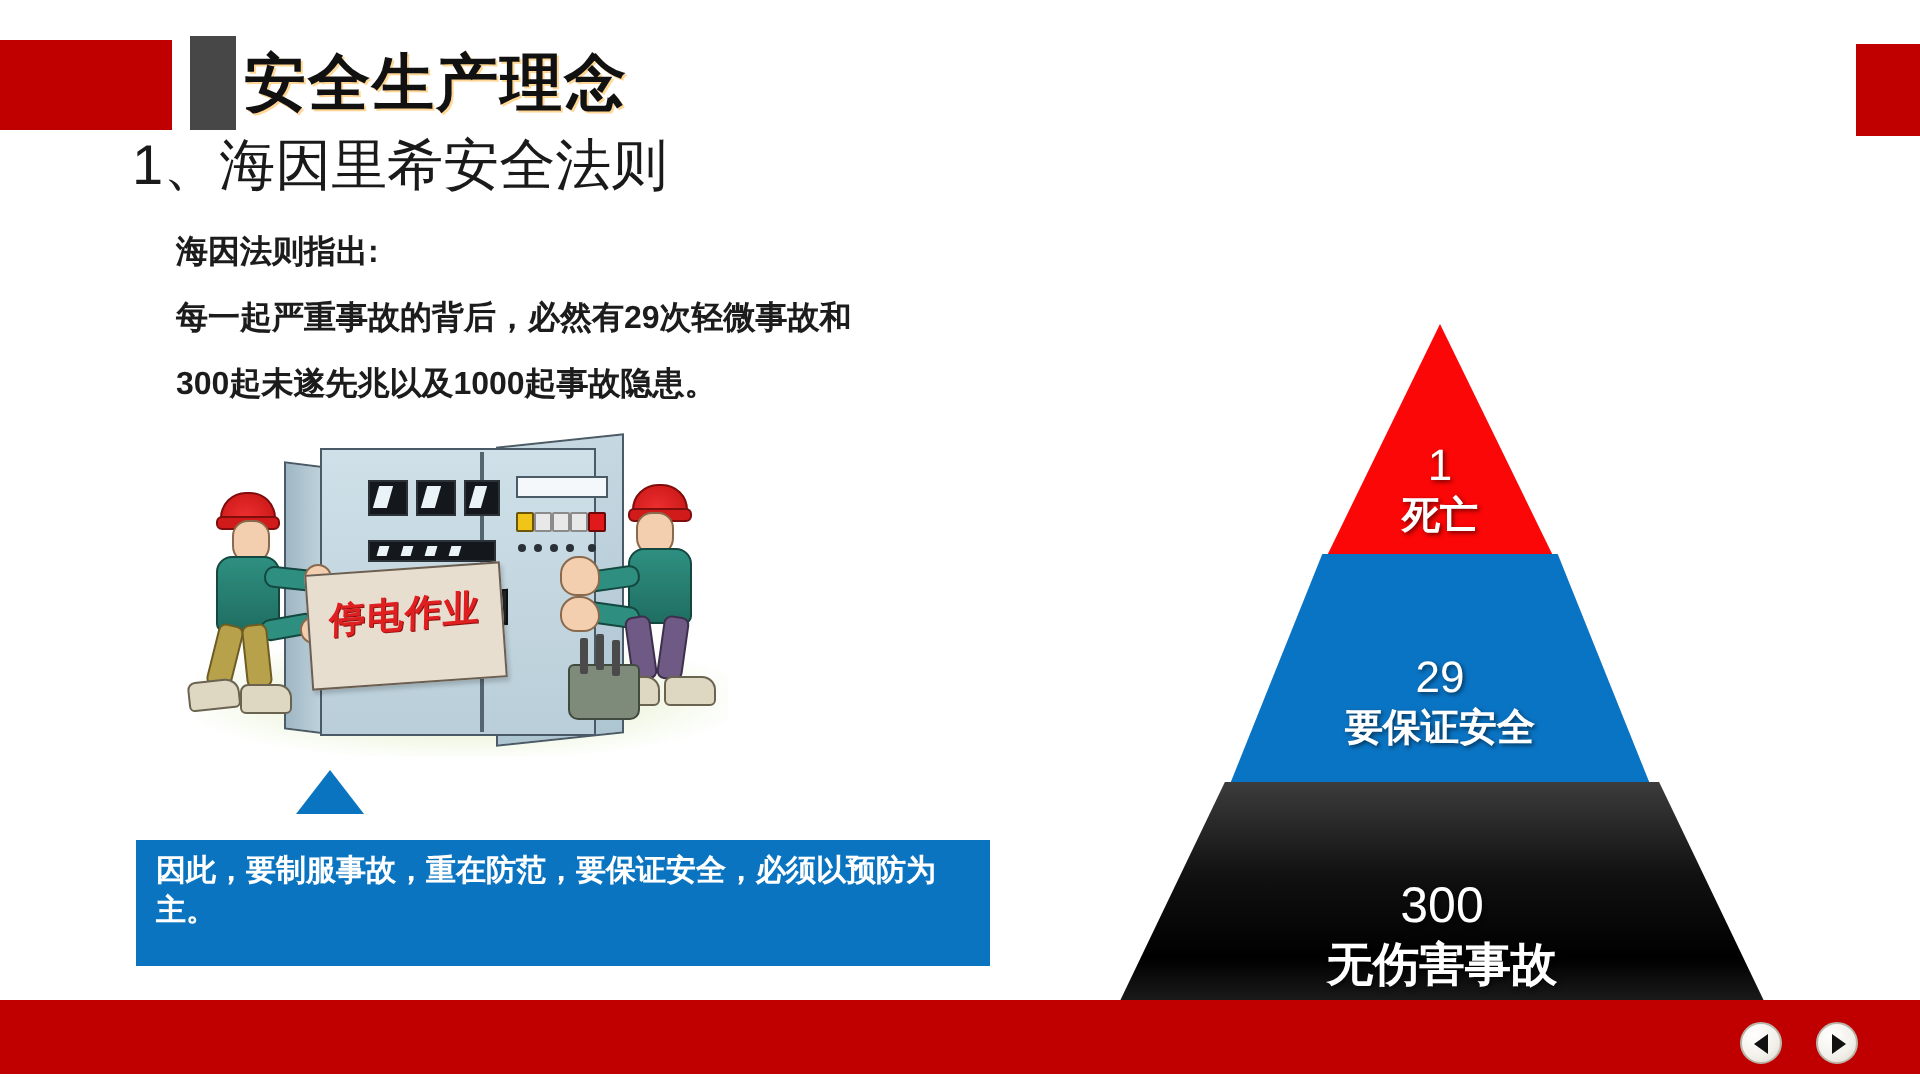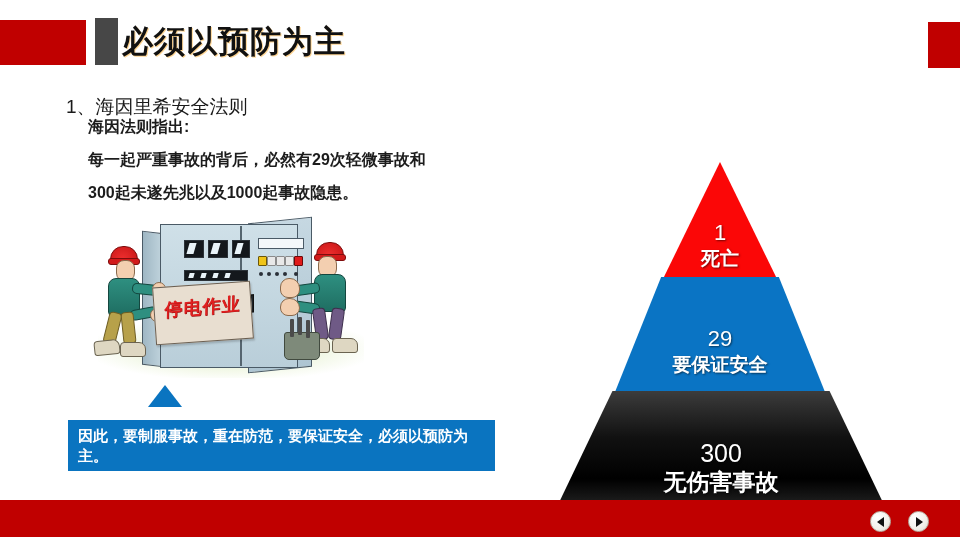--- a/index.html
+++ b/index.html
@@ -56,25 +56,24 @@
     position: absolute;
     right: 0; top: 22px;
     width: 32px; height: 46px;
     background: #c00000;
   }
 
   
   .subtitle {
     position: absolute;
     left: 66px; top: 66px;
-    font-size: 19px;
+    font-size: 28px;
     color: #1a1a1a;
     line-height: 34px;
     white-space: nowrap;
-    margin-top: 24px;
   }
 
   
   .body-text {
     position: absolute;
     left: 76px; top: 110px;
     width: 450px;
     font-size: 16px;
     font-weight: bold;
     color: #1c1c1c;
@@ -215,21 +214,21 @@
     position: absolute;
     left: 148px; top: 385px;
     width: 0; height: 0;
     border-left: 17px solid transparent;
     border-right: 17px solid transparent;
     border-bottom: 22px solid #0a74c0;
   }
   .callout-box {
     position: absolute;
     left: 68px; top: 420px;
-    width: 427px; height: 51px;
+    width: 427px; height: 63px;
     background: #0a74c0;
   }
   .callout-text {
     position: absolute;
     left: 10px; top: 6px;
     width: 412px;
     font-size: 15px;
     font-weight: bold;
     color: #ffffff;
     line-height: 20px;
@@ -297,21 +296,21 @@
     position: absolute; left:0; top:537px; width:960px; height:3px; background:#ffffff;
   }
 </style>
 </head>
 <body>
 
 <div id="slide">
 
   <div class="hdr-red-block"></div>
   <div class="hdr-gray-block"></div>
-  <div class="hdr-title">必须以预防为主</div>
+  <div class="hdr-title">安全生产理念</div>
   <div class="hdr-logo-block"></div>
 
   <div class="subtitle">1、海因里希安全法则</div>
 
   <div class="body-text">
     <div>海因法则指出:</div>
     <div>每一起严重事故的背后，必然有29次轻微事故和</div>
     <div>300起未遂先兆以及1000起事故隐患。</div>
   </div>
 

